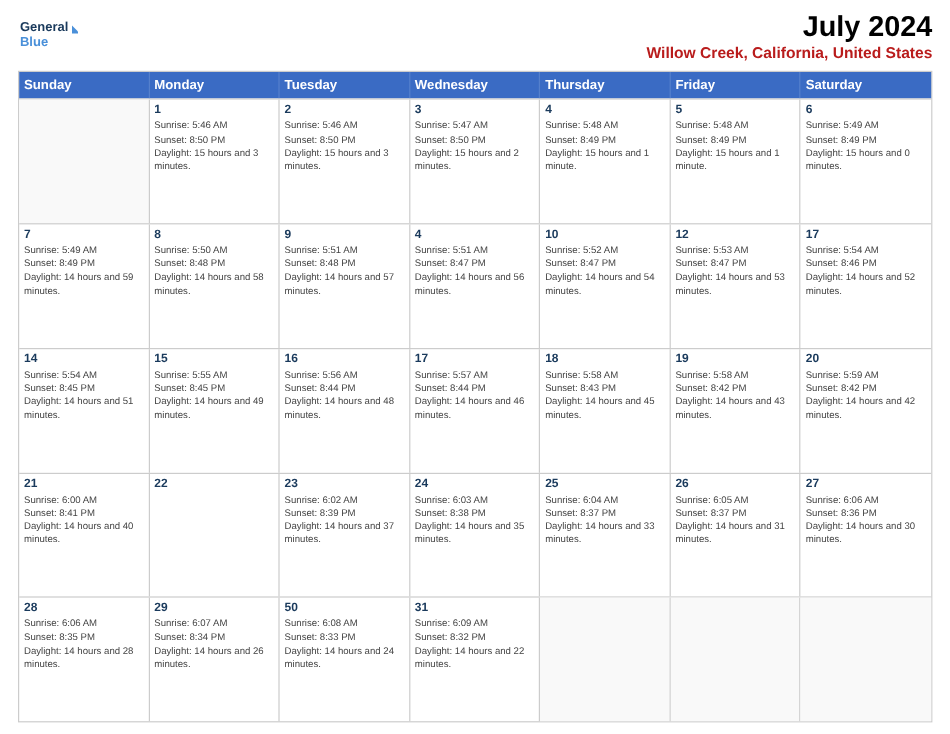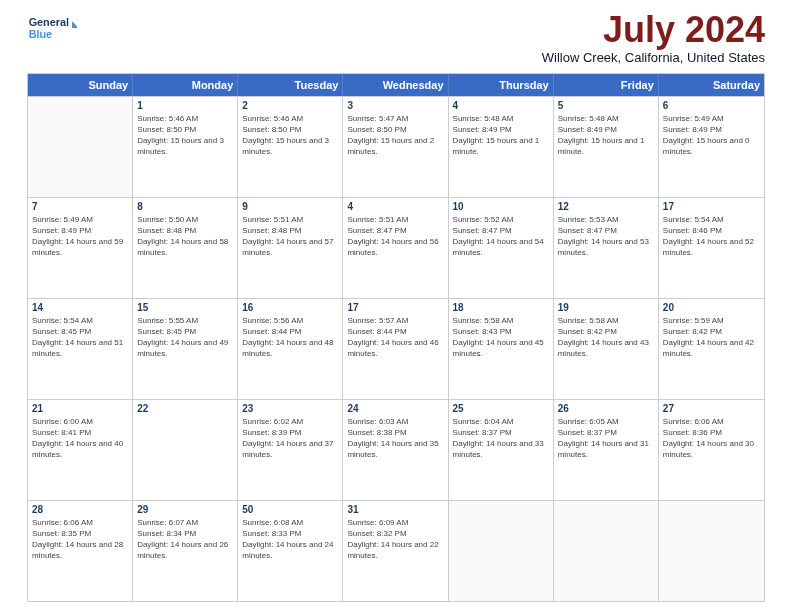--- a/index.html
+++ b/index.html
@@ -6,65 +6,66 @@
     body {
       width: 792px;
       height: 612px;
       font-family: Arial, sans-serif;
       background: #fff;
       overflow: hidden;
     }
     .page {
       width: 792px;
       height: 612px;
-      padding: 10px 27px;
+      padding: 10px 15px;
       display: flex;
       flex-direction: column;
     }
     .header {
       display: flex;
       justify-content: space-between;
       align-items: flex-start;
       margin-bottom: 8px;
     }
     .logo {
       display: flex;
       align-items: center;
       gap: 4px;
     }
     .header-right {
       text-align: right;
     }
     .month-title {
-      font-size: 36px;
-      font-weight: bold;
-      color: #7f1d1d;
+      font-size: 24px;
+      font-weight: bold;
+      color: #000000;
       line-height: 1.1;
     }
     .location {
       font-size: 13px;
-      color: #0f172a;
+      color: #b91c1c;
+      font-weight: bold;
     }
     .calendar {
       flex: 1;
       display: flex;
       flex-direction: column;
       border: 1px solid #ccc;
     }
     .cal-header {
       display: grid;
       grid-template-columns: repeat(7, 1fr);
       background: #3a6bc4;
     }
     .cal-header-cell {
       color: #fff;
       font-weight: bold;
       font-size: 11px;
       padding: 5px 4px;
-      text-align: right;
+      text-align: left;
       border-right: 1px solid #5580cc;
     }
     .cal-header-cell:last-child { border-right: none; }
     .cal-body {
       flex: 1;
       display: flex;
       flex-direction: column;
     }
     .cal-row {
       display: grid;

